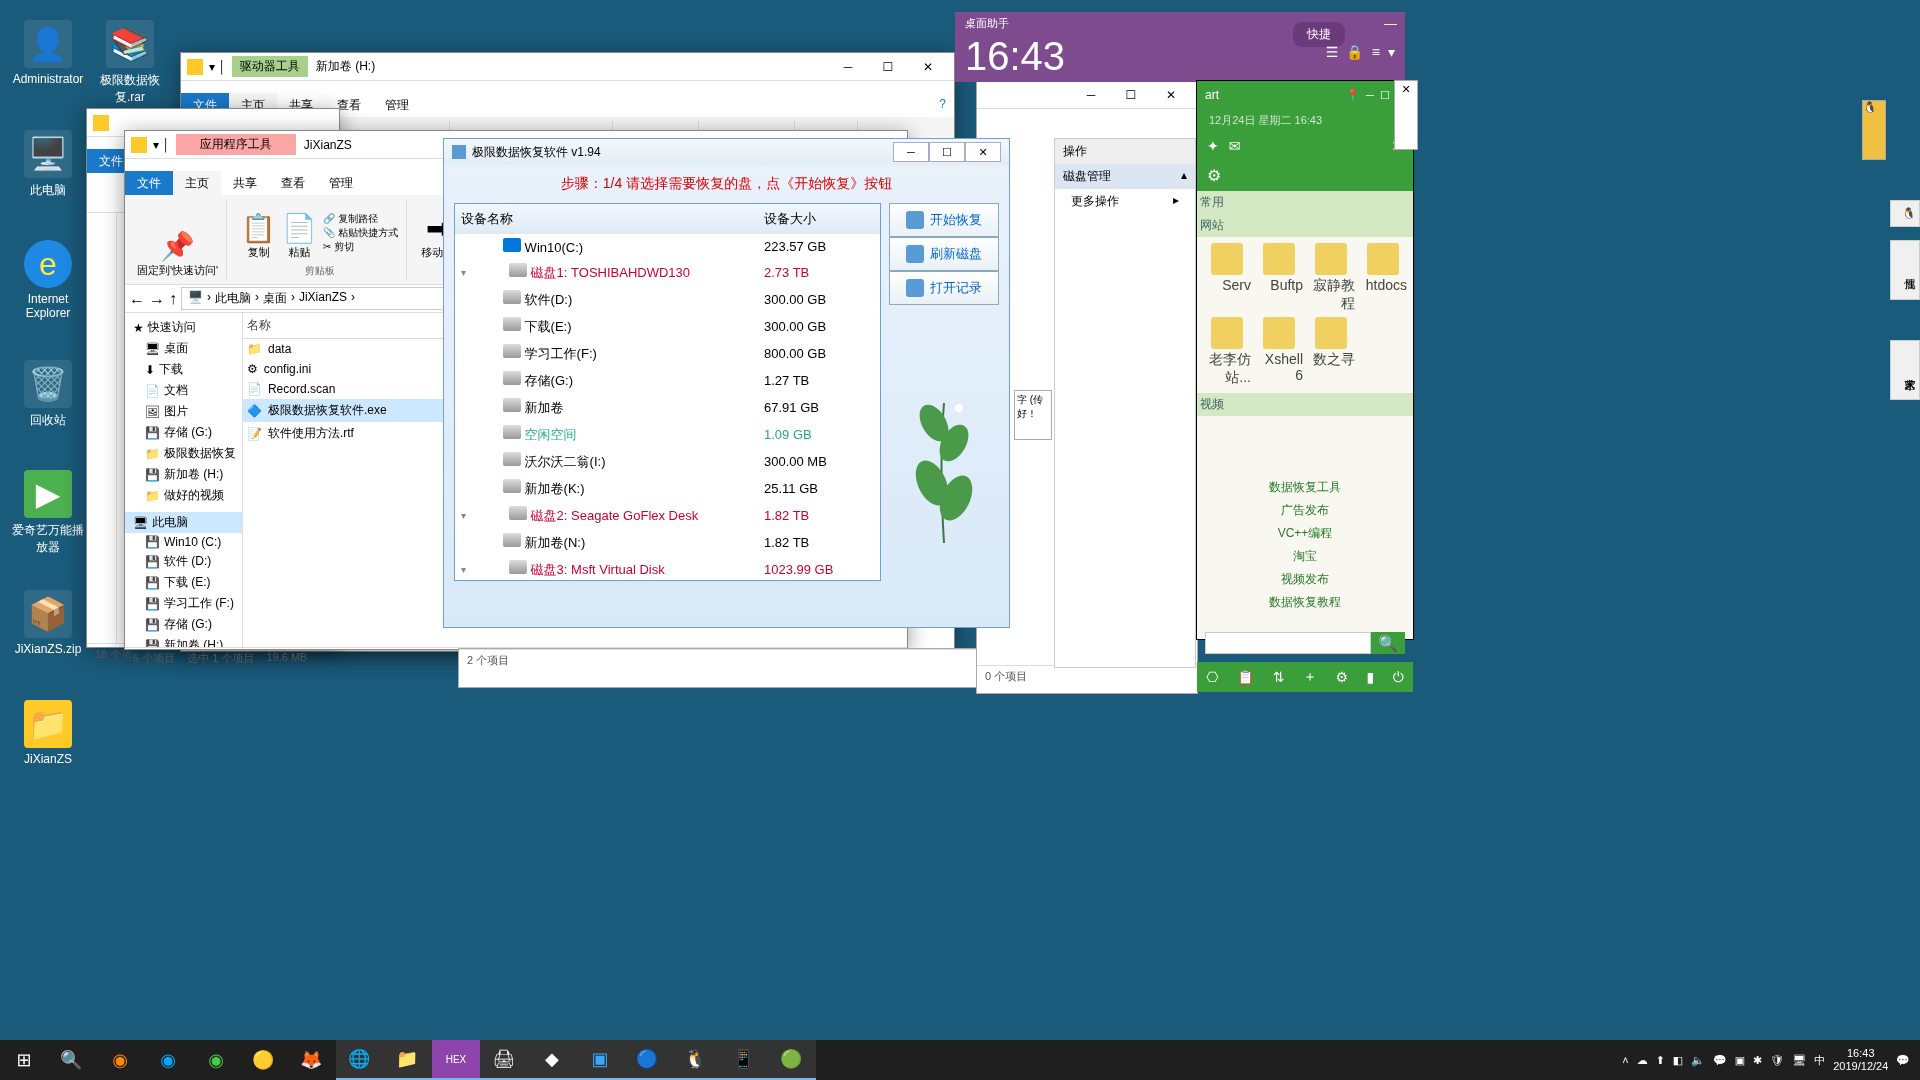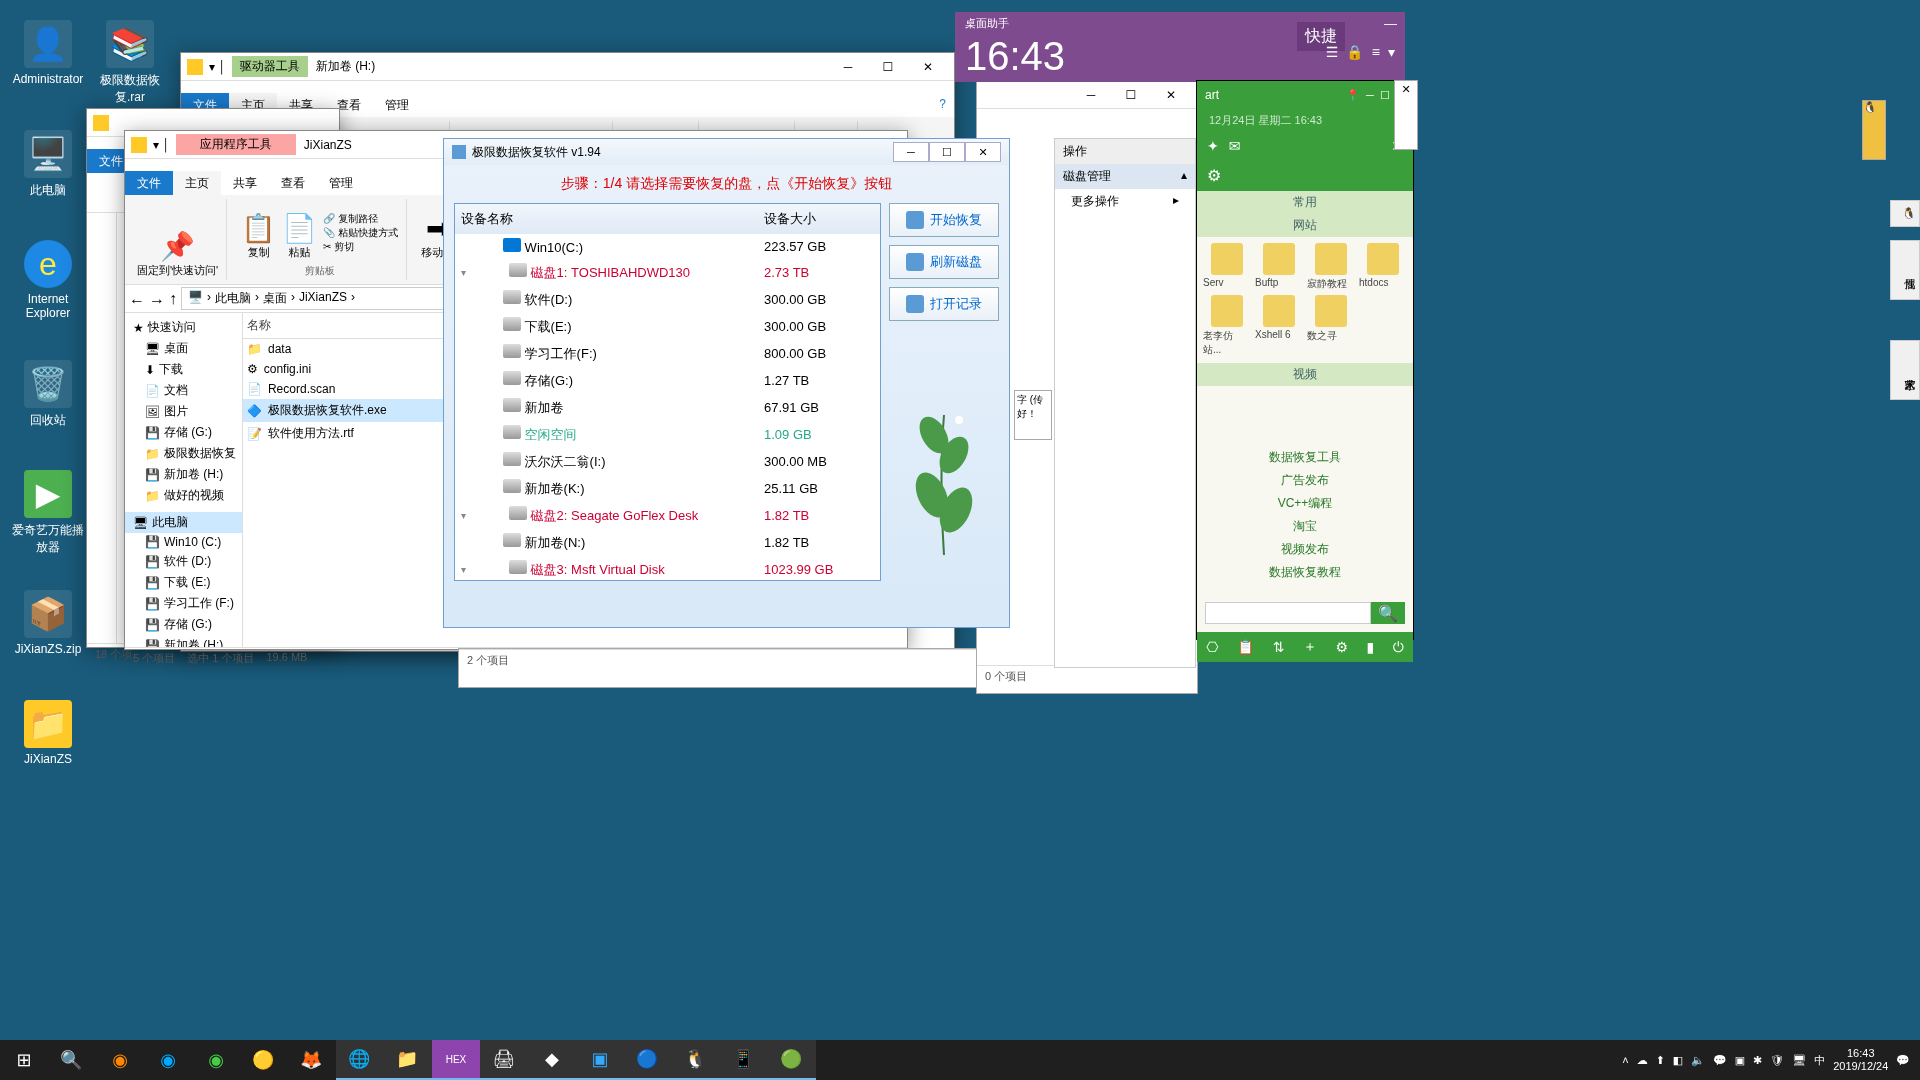--- a/index.html
+++ b/index.html
@@ -40,43 +40,43 @@
 .recov .phdr .c1 { flex:1; }
 .recov .plist { height:346px; overflow-y:scroll; }
 .recov .drow { display:flex; padding:4px 6px; font-size:13px; align-items:center; }
 .recov .drow .c1 { flex:1; display:flex; align-items:center; gap:6px; }
 .recov .drow.disk { color:#c03; }
 .recov .drow.free .c1, .recov .drow.free .c2 { color:#2a8; }
 .recov .drow .ind1 { padding-left:30px; }
 .recov .drow .ind2 { padding-left:42px; }
 .recov .drow .dicon { width:18px; height:14px; background:linear-gradient(#ddd,#999); border-radius:2px; display:inline-block; }
 .recov .drow .exp { width:12px; color:#888; font-size:10px; }
-.recov .sidebtn { width:110px; display:flex; flex-direction:column; gap:8px; }
+.recov .sidebtn { width:110px; display:flex; flex-direction:column; }
 .recov .btn { height:34px; border:1px solid #8ab; background:linear-gradient(#fff,#e8f0f8); display:flex; align-items:center; justify-content:center; gap:6px; font-size:13px; }
 .recov .btn .bic { width:18px; height:18px; background:#5a9bd5; border-radius:3px; }
 .recov .plant { flex:1; display:flex; align-items:center; justify-content:center; font-size:60px; color:#3a7; }
 
 
 .widget { position:absolute; left:955px; top:12px; width:450px; height:70px; background:#7e4b8e; color:#fff; }
 .widget .wt { font-size:11px; padding:4px 10px; }
 .widget .clock { font-size:40px; font-weight:300; padding:0 10px; position:absolute; top:22px; }
-.widget .hot { position:absolute; right:60px; top:10px; background:#6a3a7a; padding:4px 8px; font-size:16px; border-radius:0; }
+.widget .hot { position:absolute; right:60px; top:10px; background:#6a3a7a; padding:4px 14px; font-size:12px; border-radius:9px; }
 .widget .bar { position:absolute; right:10px; top:32px; display:flex; gap:8px; font-size:14px; }
 
 
 .green { position:absolute; left:1196px; top:80px; width:218px; height:560px; background:#f8f8f0; border:1px solid #000000; }
 .green .gtb { height:28px; background:#3a9e3a; color:#fff; display:flex; align-items:center; padding:0 8px; font-size:12px; }
 .green .gtb .wctrl { margin-left:auto; display:flex; gap:6px; }
 .green .gtb .wctrl span { font-size:11px; }
 .green .date { background:#3a9e3a; color:#cfe8cf; font-size:11px; padding:4px 12px; }
 .green .iconbar { background:#3a9e3a; padding:6px 10px; color:#fff; font-size:14px; display:flex; gap:10px; }
 .green .gearrow { background:#3a9e3a; padding:6px 10px; color:#fff; }
-.green .sect { background:#d4e8c4; text-align:center; font-size:12px; padding:3px; color:#466; }
+.green .sect { background:#d4e8c4; font-size:12px; padding:3px; color:#466; }
 .green .grid { display:flex; flex-wrap:wrap; padding:6px; gap:4px; }
-.green .gi { width:48px; text-align:left; font-size:10px; color:#444; }
+.green .gi { width:48px; text-align:right; font-size:14px; color:#444; }
 .green .gi .gic { width:32px; height:32px; background:#f0d060; margin:0 auto 2px; border-radius:3px; }
 .green .links { padding:60px 0 10px; }
 .green .links div { text-align:center; color:#2a7a2a; font-size:12px; padding:3px; }
 .green .search { padding:8px; display:flex; }
 .green .search input { flex:1; border:1px solid #ccc; padding:4px; font-size:11px; }
 .green .search .sbtn { width:34px; background:#3a9e3a; color:#fff; display:flex; align-items:center; justify-content:center; }
 .green .toolbar { background:#3a9e3a; height:30px; display:flex; align-items:center; justify-content:space-around; color:#fff; font-size:14px; }
 
 
 .actions { position:absolute; left:1054px; top:138px; width:142px; height:530px; background:#fff; border:1px solid #ccc; font-size:12px; }

